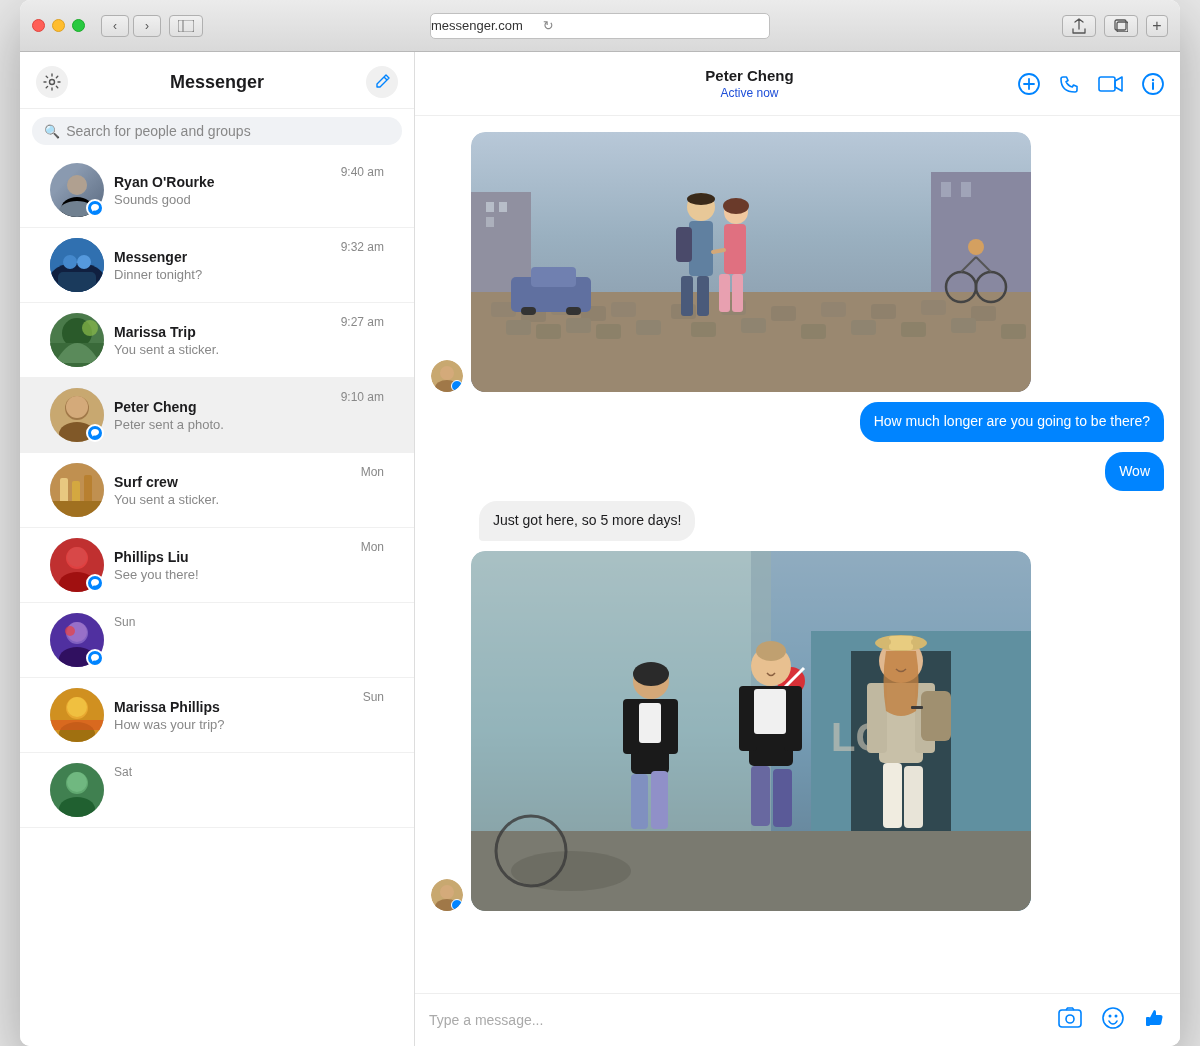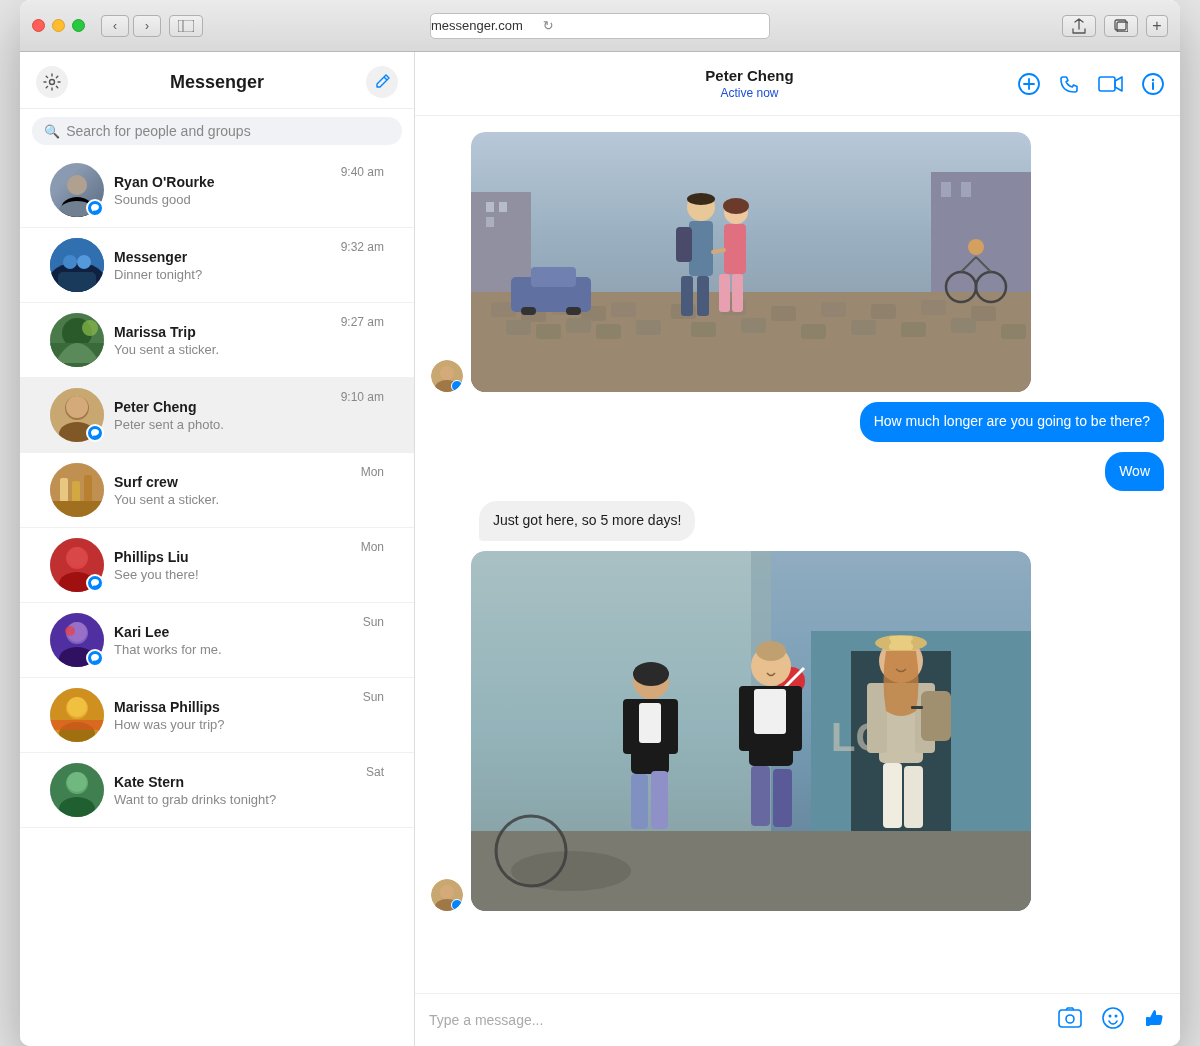--- a/index.html
+++ b/index.html
@@ -372,24 +372,20 @@
                 <circle cx="27" cy="19" r="10" fill="#9870c8"></circle>
                 <circle cx="20" cy="18" r="5" fill="#e84040" opacity="0.7"></circle>
               </svg>
             </div>
             <div class="messenger-badge">
               <svg width="10" height="10" viewBox="0 0 10 10" fill="white">
                 <path d="M5 1C2.79 1 1 2.61 1 4.6c0 1.06.47 2.01 1.22 2.69V8.5l1.71-.94c.35.1.72.14 1.07.14 2.21 0 4-1.61 4-3.6S7.21 1 5 1z"></path>
               </svg>
             </div>
           </div>
-          <div class="conv-info">
-            <div class="conv-name">Kari Lee</div>
-            <div class="conv-preview">That works for me.</div>
-          </div>
           <div class="conv-time">Sun</div>
         </div>
 
         <div class="conv-item">
           <div class="avatar-wrap">
             <div class="avatar" style="overflow:hidden;">
               <svg width="54" height="54" viewBox="0 0 54 54">
                 <rect width="54" height="54" fill="#d09020"></rect>
                 <circle cx="27" cy="20" r="11" fill="#e8a830"></circle>
                 <ellipse cx="27" cy="46" rx="18" ry="12" fill="#a07010"></ellipse>
@@ -408,24 +404,20 @@
         <div class="conv-item">
           <div class="avatar-wrap">
             <div class="avatar" style="overflow:hidden;">
               <svg width="54" height="54" viewBox="0 0 54 54">
                 <rect width="54" height="54" fill="#408050"></rect>
                 <circle cx="27" cy="20" r="11" fill="#60a870"></circle>
                 <ellipse cx="27" cy="46" rx="18" ry="12" fill="#206030"></ellipse>
                 <circle cx="27" cy="19" r="10" fill="#70b880"></circle>
               </svg>
             </div>
-          </div>
-          <div class="conv-info">
-            <div class="conv-name">Kate Stern</div>
-            <div class="conv-preview">Want to grab drinks tonight?</div>
           </div>
           <div class="conv-time">Sat</div>
         </div>
 
       </div>
     </div>
 
     <div class="chat-panel">
 
       <div class="chat-header">

